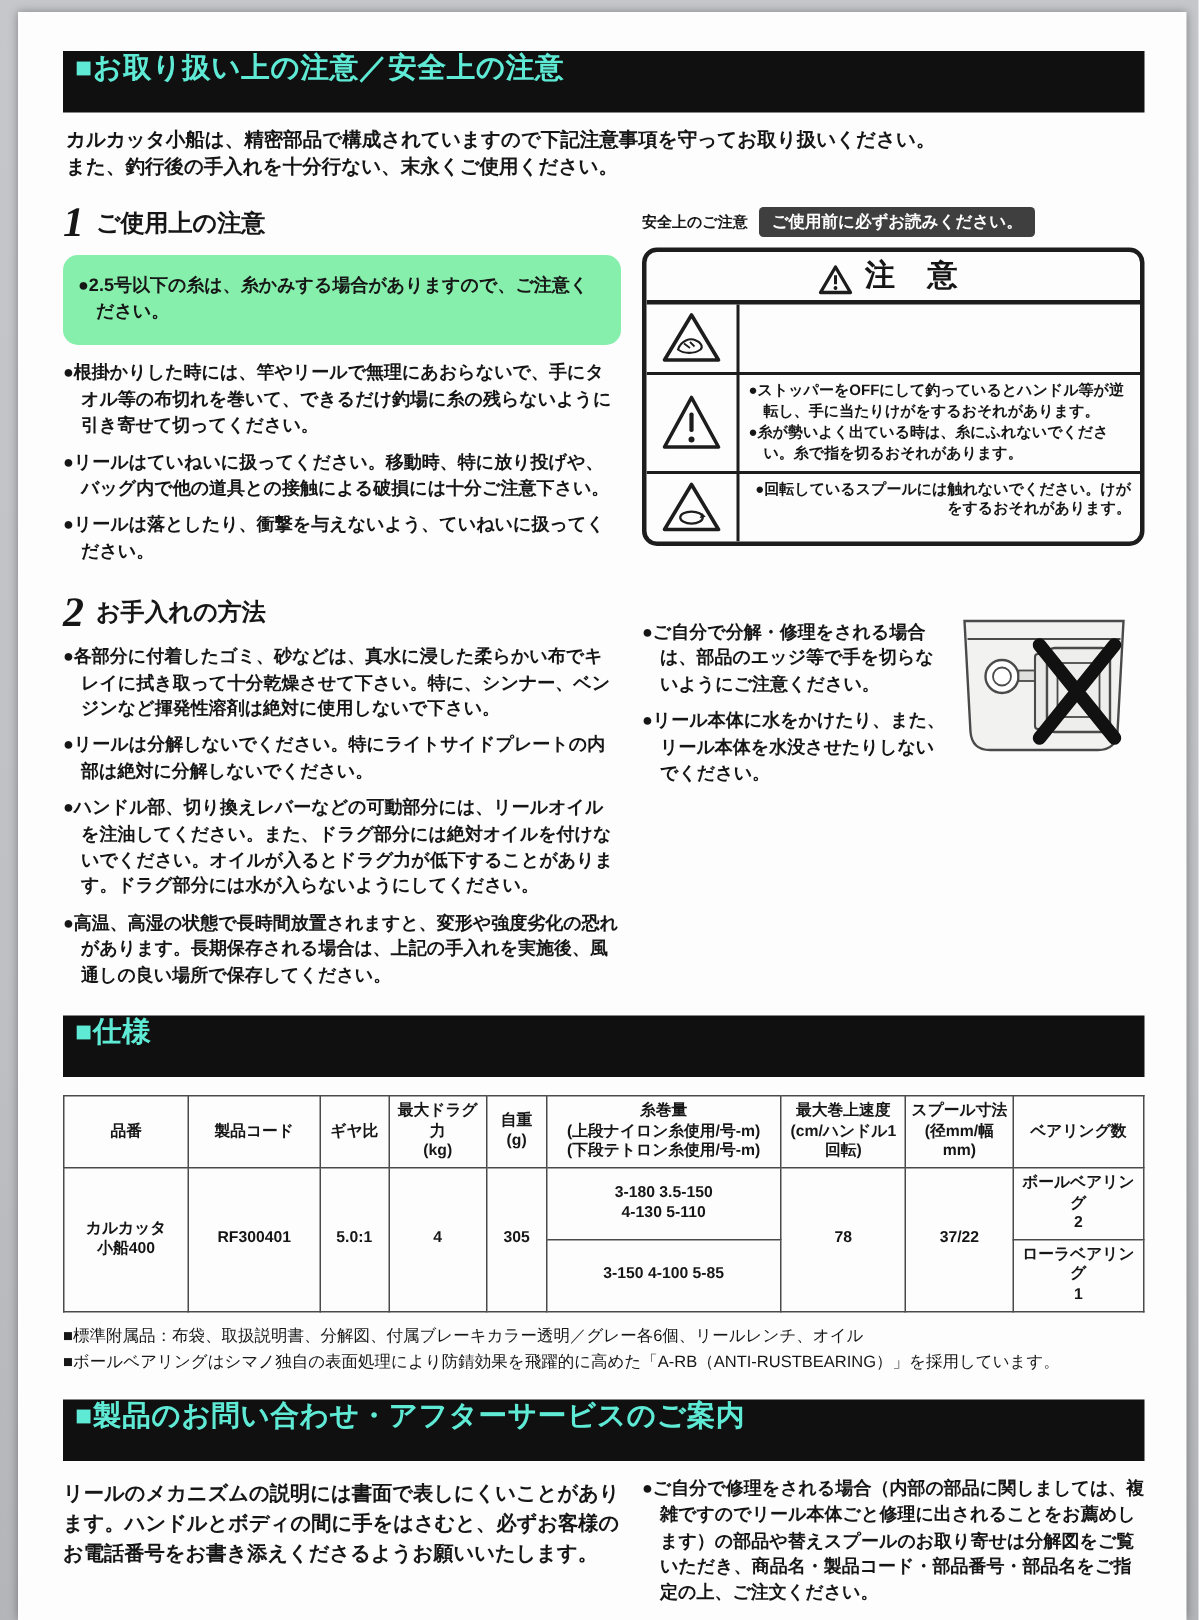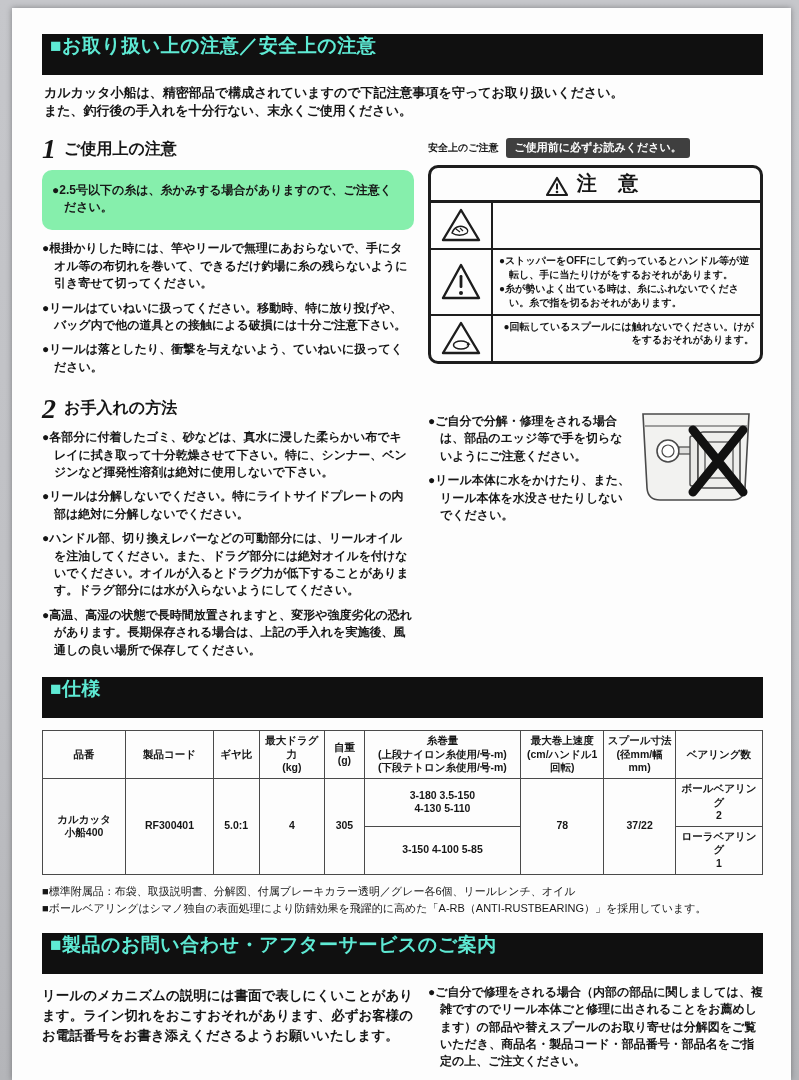--- a/index.html
+++ b/index.html
@@ -231,21 +231,21 @@
     </tbody>
   </table>
   <div class="notes">
     <div>■標準附属品：布袋、取扱説明書、分解図、付属ブレーキカラー透明／グレー各6個、リールレンチ、オイル</div>
     <div>■ボールベアリングはシマノ独自の表面処理により防錆効果を飛躍的に高めた「A-RB（ANTI-RUSTBEARING）」を採用しています。</div>
   </div>
 
   <div class="bar mt16">■製品のお問い合わせ・アフターサービスのご案内</div>
   <div class="cols" style="margin-top:10px;">
     <div class="col-l">
-      <p class="sup-intro">リールのメカニズムの説明には書面で表しにくいことがあります。ライン切れをおこすおそれがあります、必ずお客様のお電話番号をお書き添えくださるようお願いいたします。</p>
+      <p class="sup-intro">リールのメカニズムの説明には書面で表しにくいことがあります。ハンドルとボディの間に手をはさむと、必ずお客様のお電話番号をお書き添えくださるようお願いいたします。</p>
 
     </div>
     <div class="col-r">
       <p class="blt norm" style="margin-top:0;">●ご自分で修理をされる場合（内部の部品に関しましては、複雑ですのでリール本体ごと修理に出されることをお薦めします）の部品や替えスプールのお取り寄せは分解図をご覧いただき、商品名・製品コード・部品番号・部品名をご指定の上、ご注文ください。</p>
 
     </div>
   </div>
 
 </div>
 

